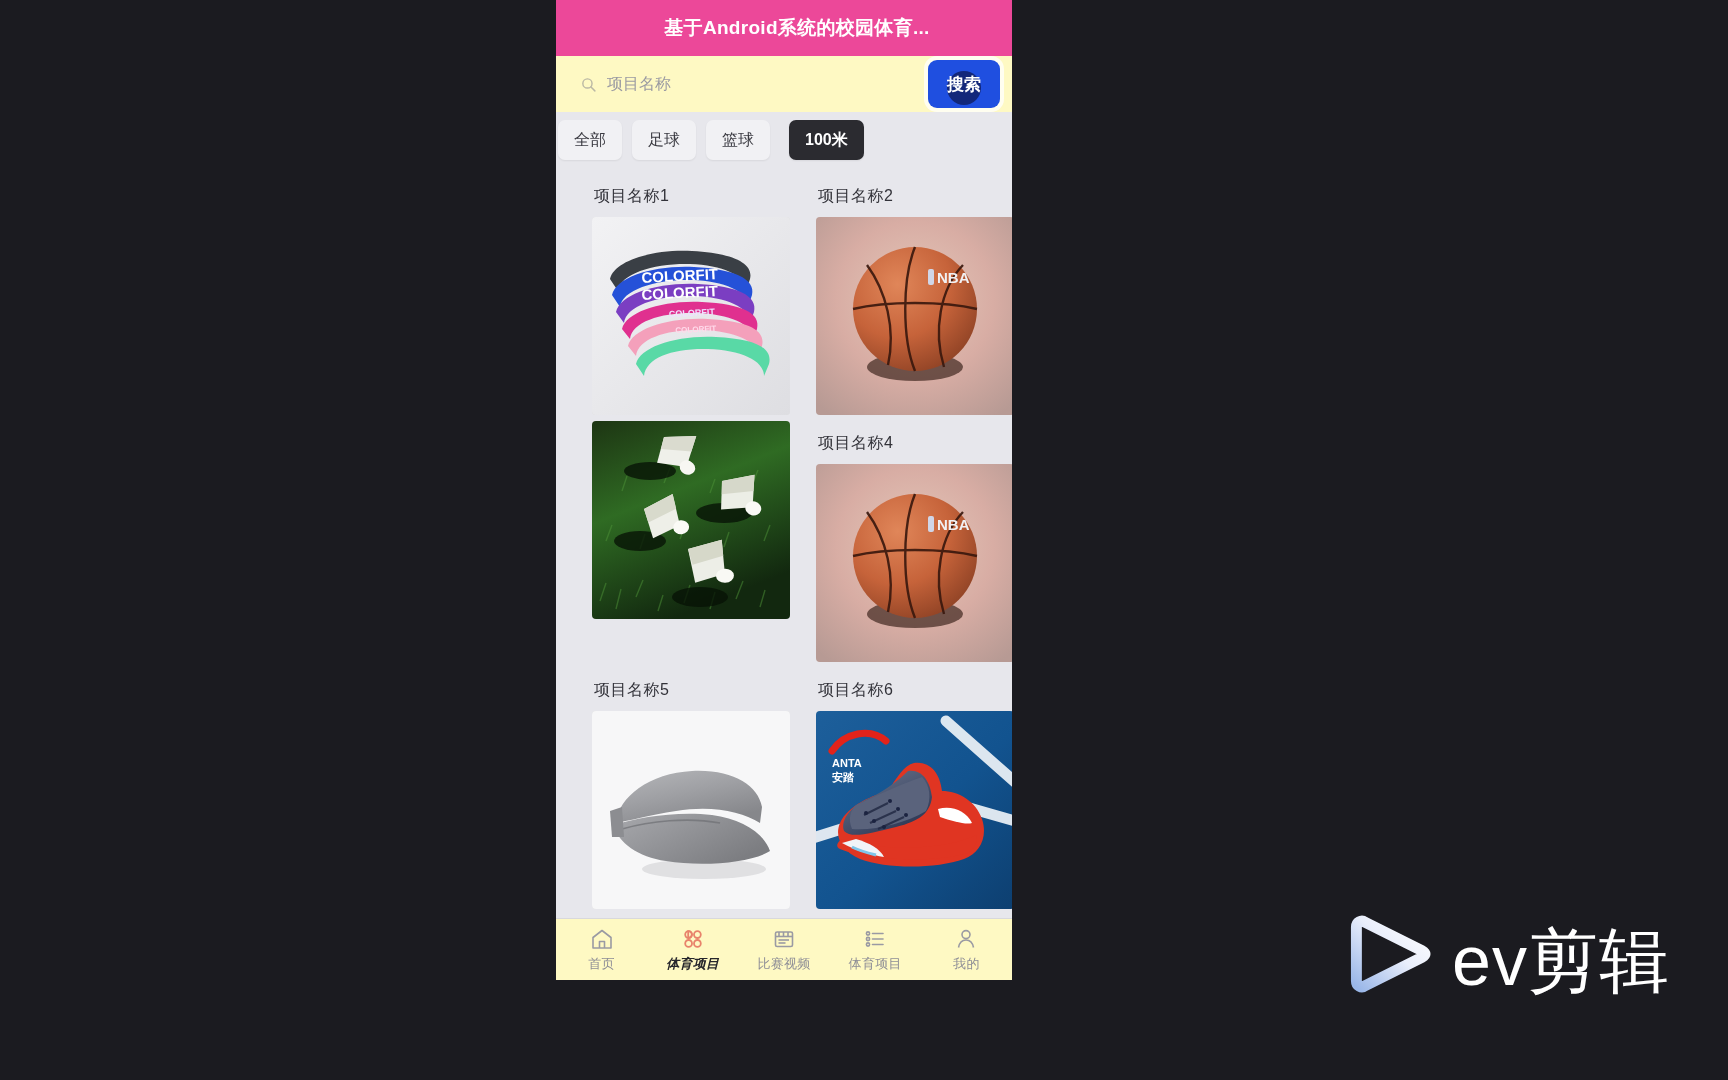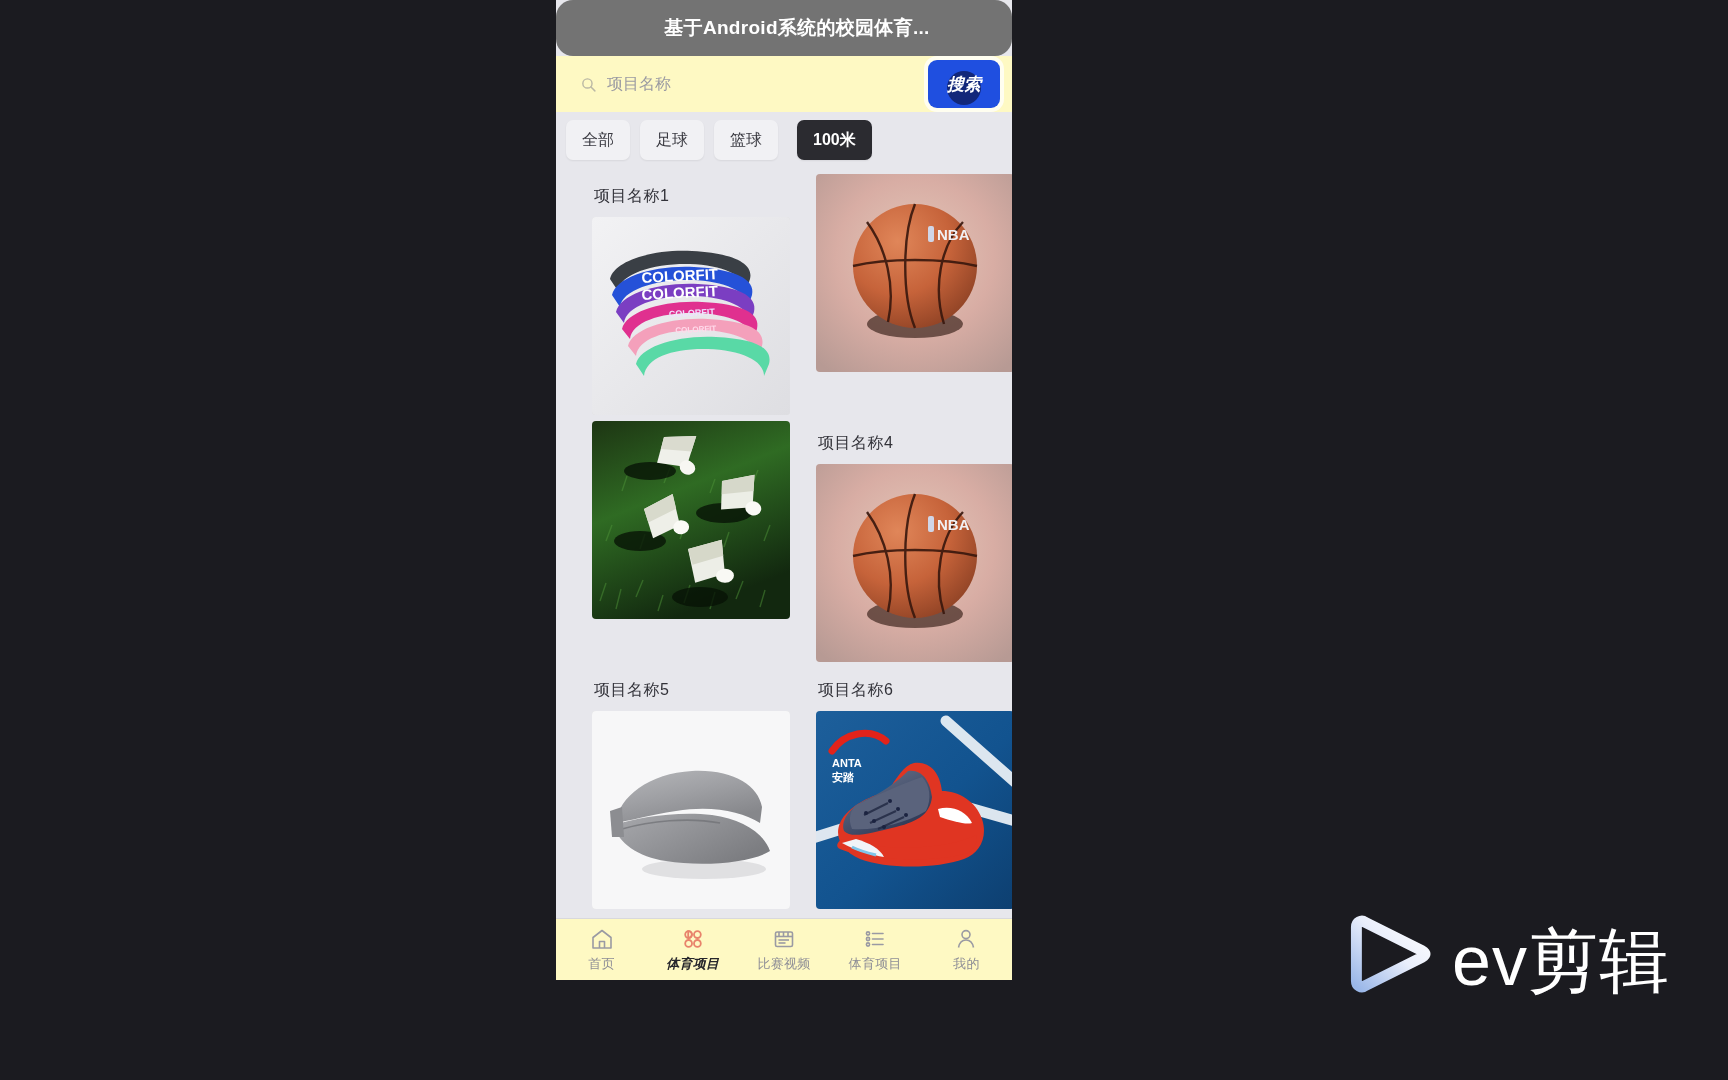--- a/index.html
+++ b/index.html
@@ -17,24 +17,23 @@
     left: 556px; top: 0px;
     width: 456px; height: 980px;
     background: #e7e7ec;
     overflow: hidden;
     display: flex; flex-direction: column;
   }
 
   
   .titlebar {
     height: 56px; flex: 0 0 56px;
-    background: #737373;
+    background: #ec4899;
     display: flex; align-items: center; justify-content: center;
     padding: 0 20px;
-    border-radius: 17px;
   }
   .titlebar-text {
     color: #ffffff;
     font-size: 19px;
     font-weight: bold;
     letter-spacing: 0.3px;
     white-space: nowrap; overflow: hidden; text-overflow: ellipsis;
     text-align: center;
     width: 100%;
     padding-left: 26px;
@@ -80,27 +79,27 @@
     overflow: visible;
   }
   .tap-ripple {
     position: absolute;
     width: 34px; height: 34px; border-radius: 50%;
     background: #12277a;
     left: 50%; top: 58%;
     transform: translate(-50%,-50%);
     pointer-events: none;
   }
-  .search-btn .lbl { position: relative; z-index: 2; font-style: italic; }
+  .search-btn .lbl { position: relative; z-index: 2; }
 
   
   .chips {
     flex: 0 0 56px;
     display: flex; align-items: center; gap: 10px;
-    padding: 0 12px 0 10px;
+    padding: 0 12px 0 2px;
     background: #e7e7ec;
   }
   .chip {
     height: 40px;
     min-width: 62px;
     padding: 0 16px;
     border-radius: 7px;
     background: #f1f1f4;
     color: #3a3a41;
     font-family: inherit;
@@ -240,20 +239,21 @@
                 <text x="84" y="46" font-family="Liberation Sans, sans-serif" font-size="15" font-weight="bold" fill="#ffffff" text-anchor="middle" transform="rotate(-3 84 46)">COLORFIT</text>
                 <text x="84" y="63" font-family="Liberation Sans, sans-serif" font-size="15" font-weight="bold" fill="#ffffff" text-anchor="middle" transform="rotate(-3 84 63)">COLORFIT</text>
                 <text x="96" y="81" font-family="Liberation Sans, sans-serif" font-size="9" font-weight="bold" fill="#f0e0ff" text-anchor="middle" transform="rotate(-3 96 81)">COLORFIT</text>
                 <text x="100" y="97" font-family="Liberation Sans, sans-serif" font-size="8" font-weight="bold" fill="#ffd9ea" text-anchor="middle" transform="rotate(-3 100 97)">COLORFIT</text>
               </g>
             </svg>
           </div>
         </div>
 
         <div class="card">
+          <div class="card-title">项目名称2</div>
           <div class="thumb">
             <svg viewBox="0 0 198 198" preserveAspectRatio="xMidYMid slice">
               <defs>
                 <radialGradient id="bbBg1" cx="50%" cy="42%" r="72%">
                   <stop offset="0" stop-color="#e4c9ba"></stop>
                     <stop offset="55%" stop-color="#d8ada4"></stop>
                     <stop offset="1" stop-color="#b79a94"></stop>
                 </radialGradient>
                 <radialGradient id="bbBall1" cx="36%" cy="30%" r="78%">
                   <stop offset="0" stop-color="#e08659"></stop>

